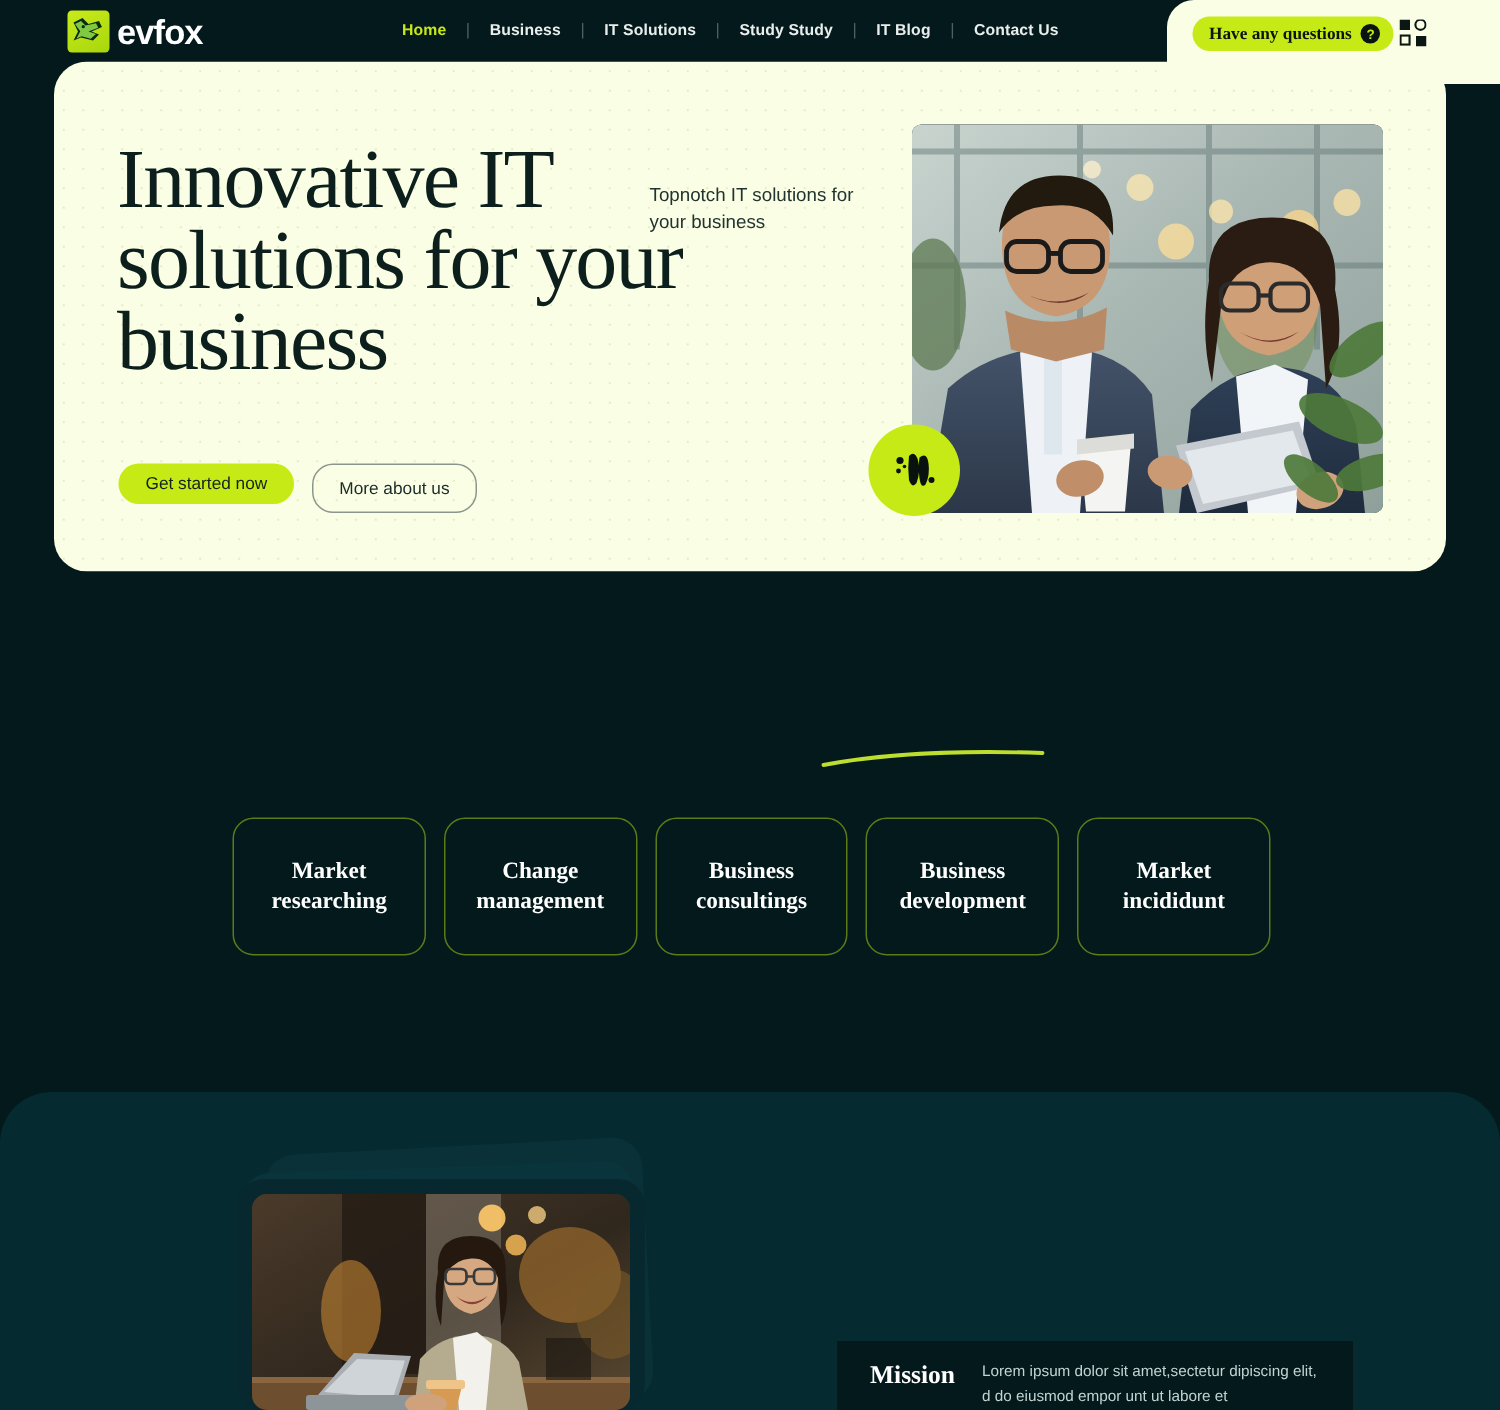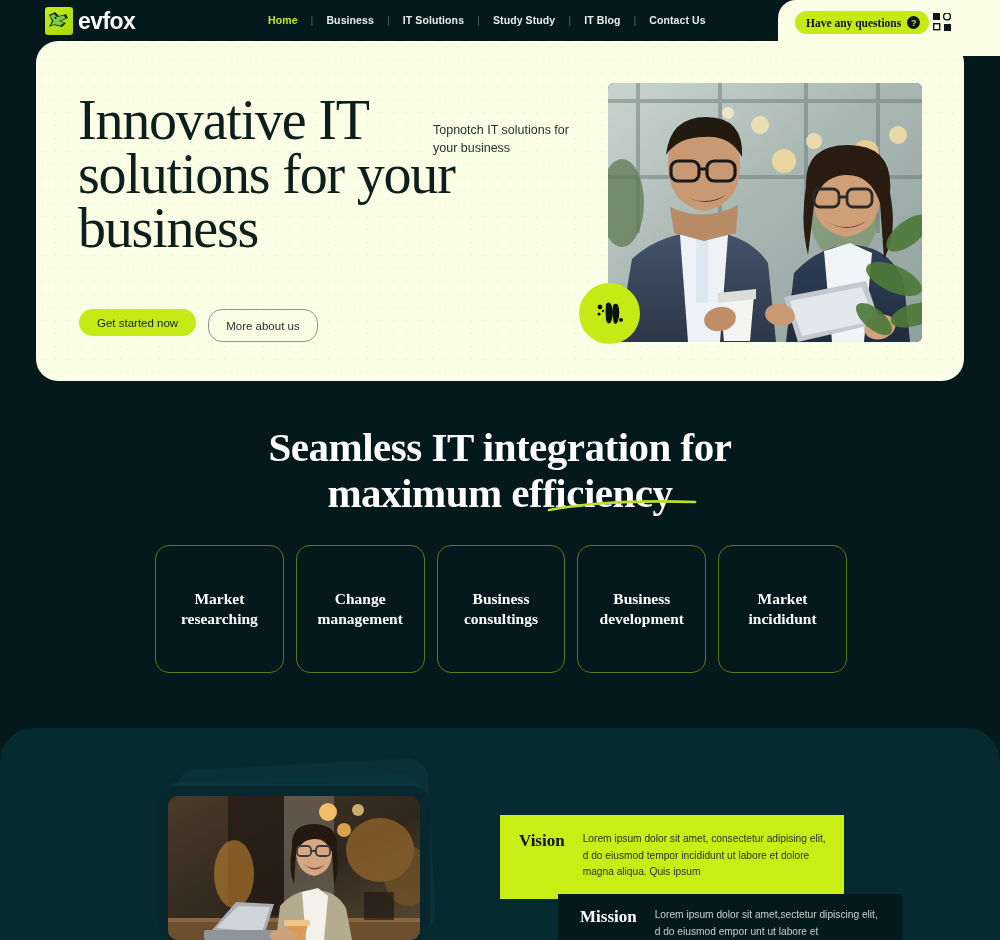--- a/index.html
+++ b/index.html
@@ -284,21 +284,21 @@
     left: 155px;
     top: 545px;
     width: 692px;
     display: flex;
     gap: 12px;
     z-index: 5;
   }
 
   .svc-card {
     width: 133px;
-    height: 128px;
+    height: 92px;
     border: 1px solid #5d7a18;
     border-radius: 14px;
     background: transparent;
     display: flex;
     align-items: center;
     justify-content: center;
     text-align: center;
     color: #ffffff;
     font-family: "Liberation Serif", serif;
     font-weight: 700;
@@ -570,24 +570,20 @@
         <path d="M13 6 Q17 2 19 9 Q21 16 18 24 Q15 28 13 22 Q12 14 13 6 Z" fill="#0a1210"></path>
         <path d="M20 7 Q25 3 26 11 Q27 19 24 25 Q21 28 20 21 Q19 13 20 7 Z" fill="#0a1210"></path>
         <circle cx="7" cy="9" r="2.4" fill="#0a1210"></circle>
         <circle cx="6" cy="16" r="1.6" fill="#0a1210"></circle>
         <circle cx="10" cy="13" r="1.2" fill="#0a1210"></circle>
         <circle cx="28" cy="22" r="2" fill="#0a1210"></circle>
       </svg>
     </div>
   </section>
 
-  <div class="section-heading">
-    <div>Seamless IT integration for</div>
-    <div>maximum efficiency</div>
-  </div>
 
   <svg class="underline-svg" width="150" height="14" viewBox="0 0 150 14">
     <path d="M2 11 Q60 0 148 3" fill="none" stroke="#bede2f" stroke-width="2.6" stroke-linecap="round"></path>
   </svg>
 
   <div class="cards-row">
     <div class="svc-card">
       <div>
         <div>Market</div>
         <div>researching</div>
@@ -666,23 +662,19 @@
         <rect x="36" y="134" width="74" height="10" rx="2" fill="#8e9599"></rect>
 
         <path d="M118 128 L140 128 L136 144 L122 144 Z" fill="#d79a52"></path>
         <rect x="116" y="124" width="26" height="6" rx="2" fill="#efc489"></rect>
 
         <ellipse cx="116" cy="140" rx="14" ry="7" fill="#cfa27c"></ellipse>
       </svg>
     </div>
   </div>
 
-  <div class="vision-card">
-    <div class="vision-title">Vision</div>
-    <div class="vision-body">Lorem ipsum dolor sit amet, consectetur adipising elit, d do eiusmod tempor incididunt ut labore et dolore magna aliqua. Quis ipsum</div>
-  </div>
 
   <div class="mission-card">
     <div class="mission-title">Mission</div>
     <div class="mission-body">Lorem ipsum dolor sit amet,sectetur dipiscing elit, d do eiusmod empor unt ut labore et</div>
   </div>
 
 </div>
 
 </body></html>

